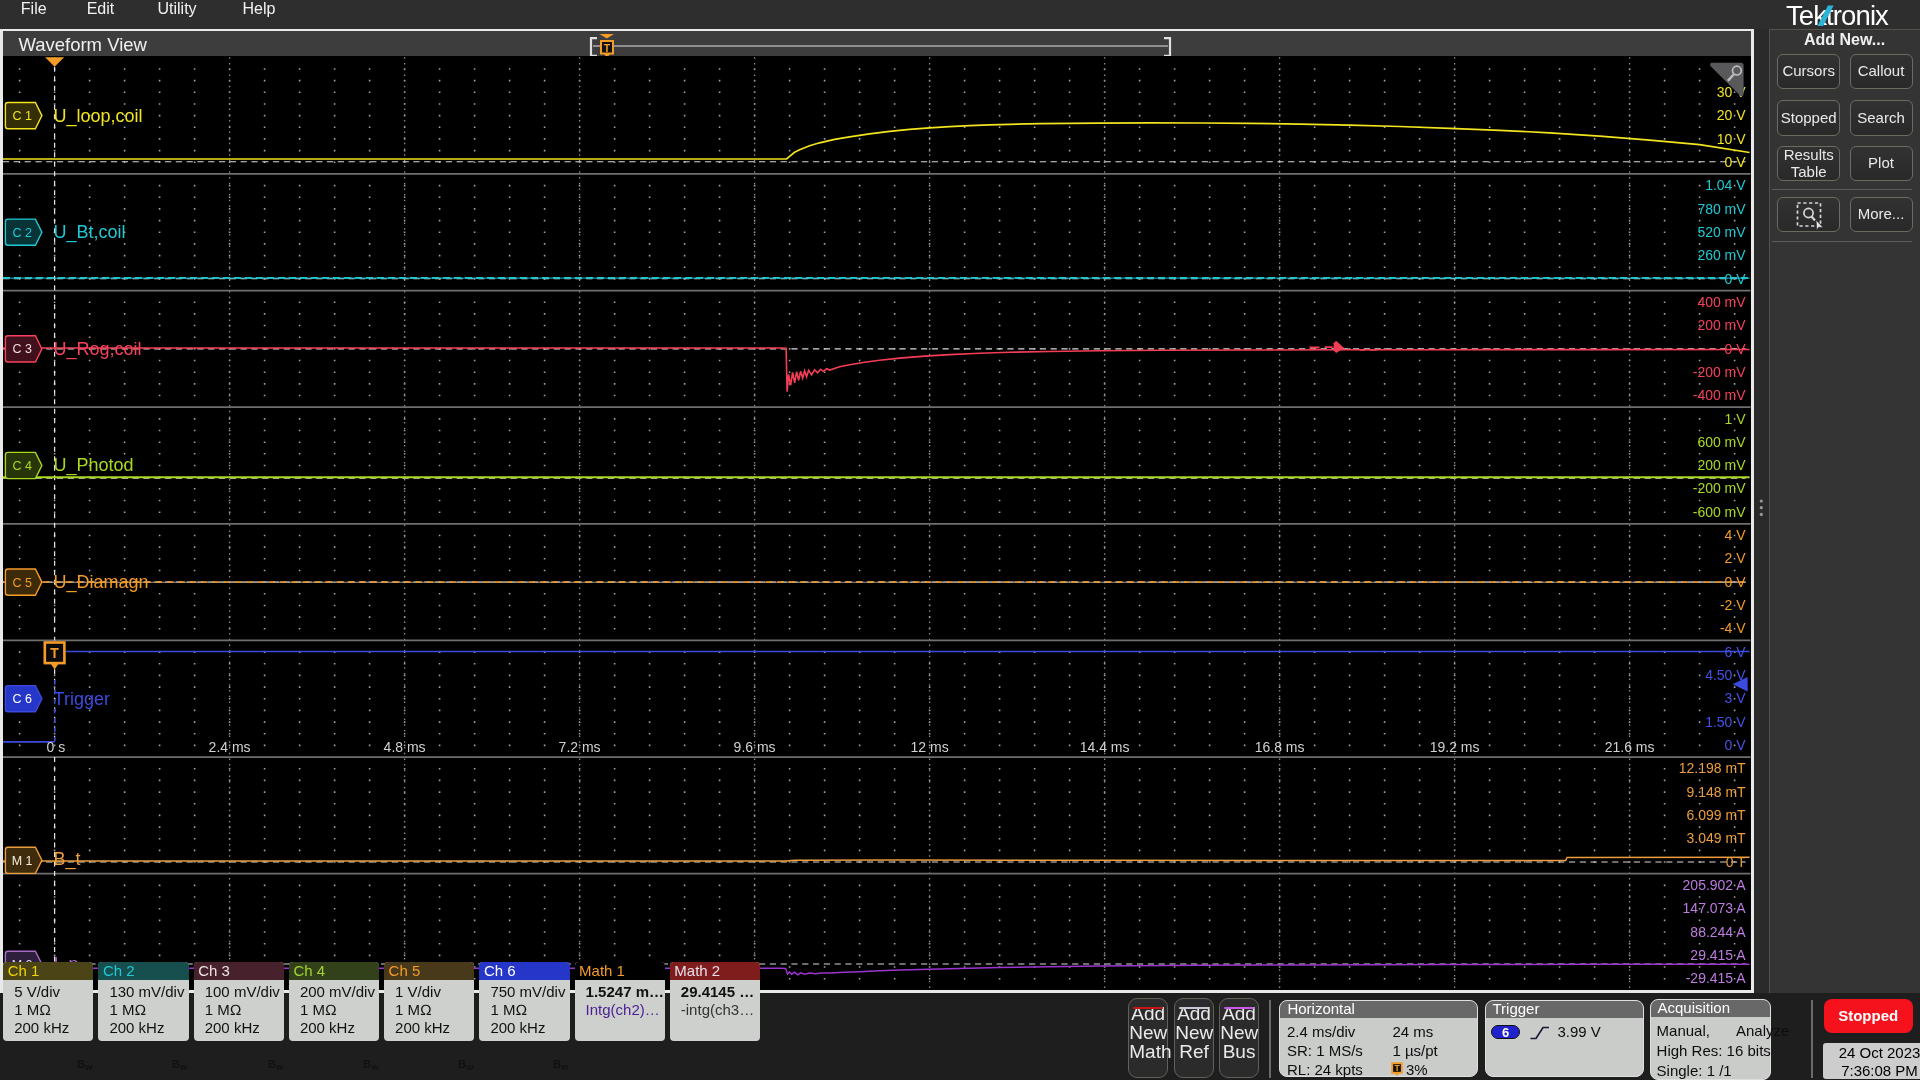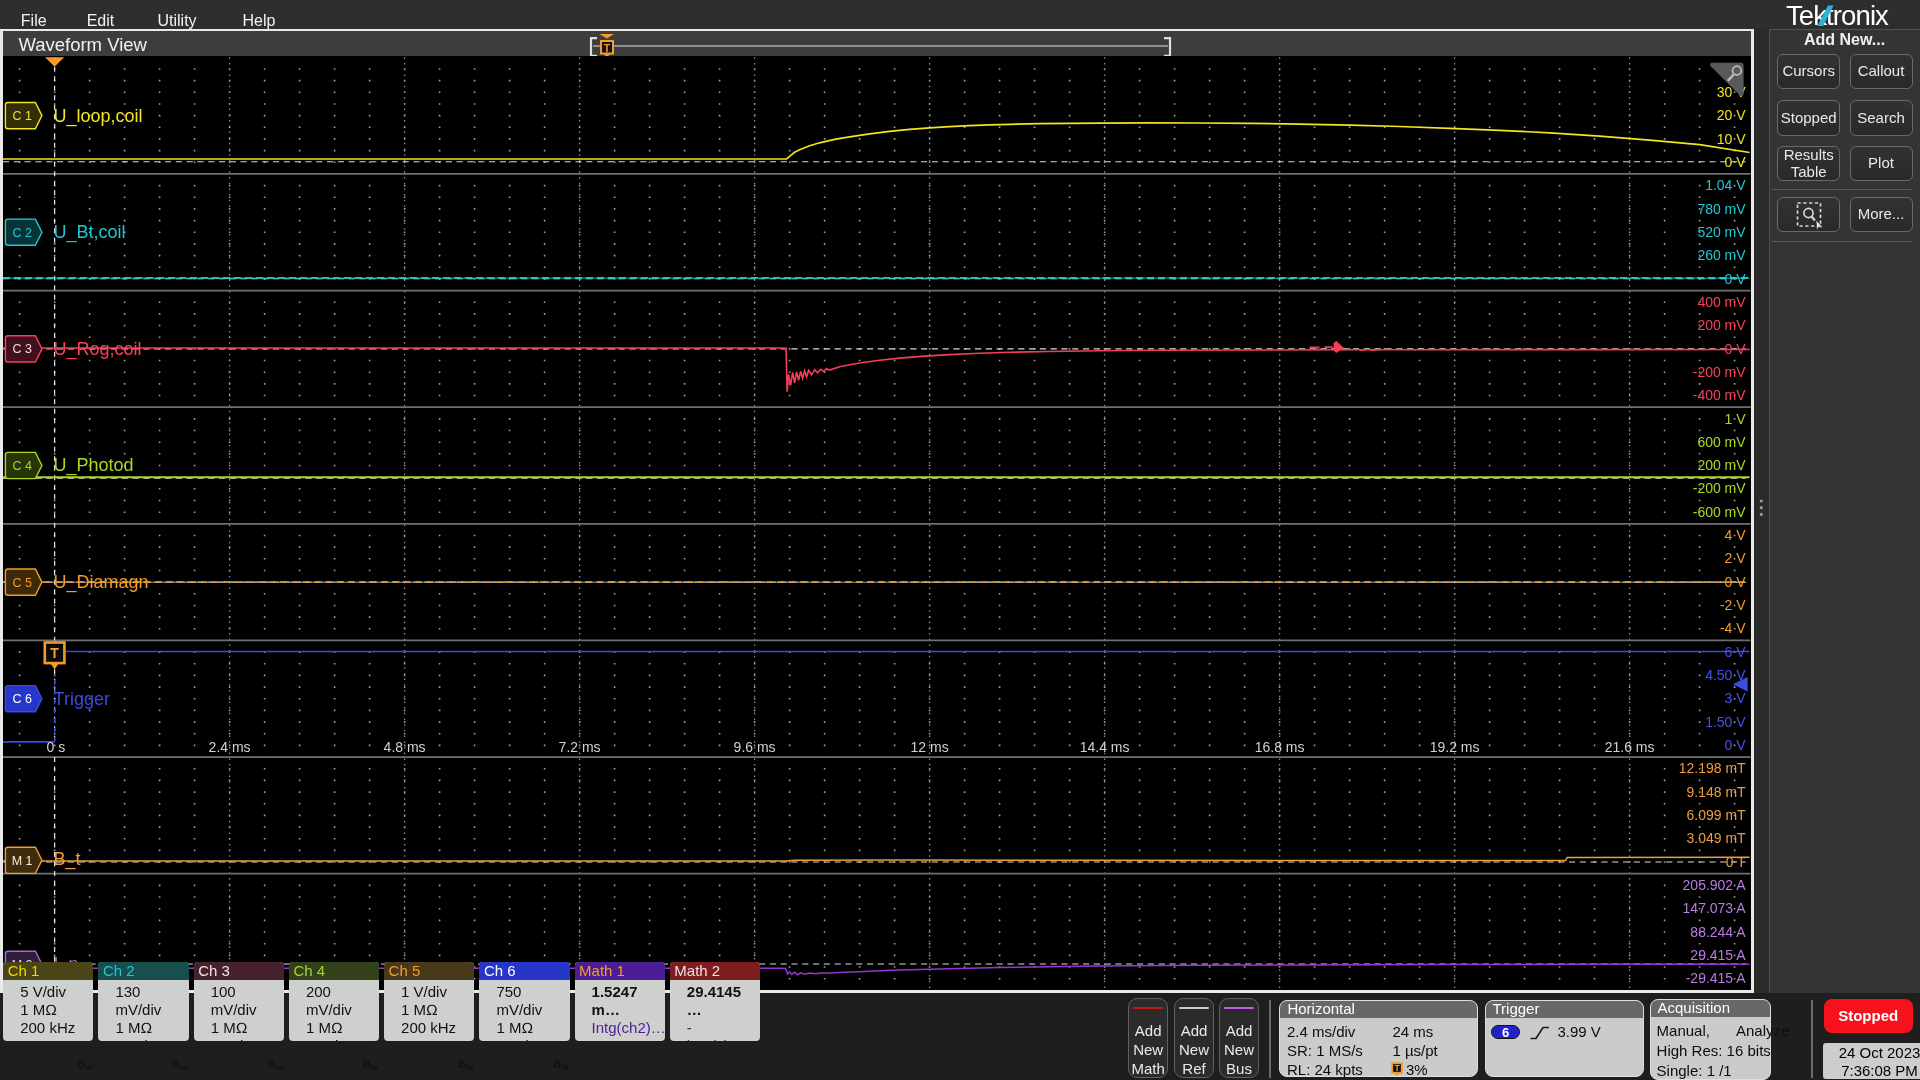--- a/index.html
+++ b/index.html
@@ -1,36 +1,36 @@
 <!DOCTYPE html>
 <html><head><meta charset="utf-8"><style>
 *{margin:0;padding:0;box-sizing:border-box}
 html,body{width:1920px;height:1080px;background:#101010;overflow:hidden;font-family:"Liberation Sans",sans-serif}
 .abs{position:absolute}
 #menubar{left:0;top:0;width:1920px;height:28.7px;background:#2e2e2e}
-#menubar span{position:absolute;top:12px;color:#f2f2f2;font-size:16px}
+#menubar span{position:absolute;top:0;color:#f2f2f2;font-size:16px}
 #topline{left:0;top:28.7px;width:1753.6px;height:2px;background:#e9e9e9}
 #lborder{left:0;top:28.7px;width:3.4px;height:964.5px;background:#e9e9e9}
 #rborder{left:1750.9px;top:28.7px;width:2.7px;height:964.5px;background:#e9e9e9}
 #bborder{left:0;top:990px;width:1753.6px;height:3.2px;background:#e9e9e9}
 #titlebar{left:3.4px;top:30.7px;width:1747.5px;height:25px;background:#3d3d3d;color:#f0f0f0}
 #titlebar .t{position:absolute;left:15px;top:3.5px;font-size:18.5px}
 #plot{left:3.4px;top:55.7px;width:1747.5px;height:934.3px;background:#000}
 #rightcol{left:1753.6px;top:28.7px;width:166.4px;height:966.3px;background:#2a2a2a}
 #panel{left:1769.3px;top:28.7px;width:150.7px;height:966.3px;background:#343434;border-left:1.4px solid #57514b;border-top:1.4px solid #57514b}
 .pbtn{position:absolute;width:63px;height:35.5px;background:linear-gradient(#323232,#292929);border:1.4px solid #6e6a60;border-radius:6px;color:#e9e9e9;font-size:15px;display:flex;align-items:center;justify-content:center;text-align:center;line-height:16.5px}
 .psep{position:absolute;left:1772px;width:139.6px;height:1.3px;background:#5c5c5c}
 #addnew{position:absolute;left:1769px;top:31px;width:151px;text-align:center;color:#f0f0f0;font-size:16px;font-weight:bold}
 #botbar{left:0;top:993.2px;width:1920px;height:86.8px;background:#1e1e1e}
 .chb{position:absolute;top:962px;width:90.3px;height:78.8px;border-radius:4px;overflow:hidden;background:#cdd0cd}
 .chb .hd{height:17.8px;font-size:15px;padding-left:4.5px;line-height:17.5px}
-.chb .bd{padding-left:17px;font-size:15px;color:#111;line-height:18.1px;padding-top:2.8px}
+.chb .bd{padding-left:11px;font-size:15px;color:#111;line-height:18.1px;padding-top:2.8px}
 .bw{position:absolute;font-weight:bold;color:#111;font-size:11px}
 .bw i{font-style:normal;font-size:8px;vertical-align:-2px}
-.addb{position:absolute;top:998.3px;width:39.7px;height:80px;background:#2b2b2b;border:1.4px solid #645f57;border-radius:9px;color:#eaeaea;font-size:15px;text-align:center;line-height:18.7px;padding-top:23px}
+.addb{position:absolute;top:998.3px;width:39.7px;height:80px;background:#2b2b2b;border:1.4px solid #645f57;border-radius:9px;color:#eaeaea;font-size:19px;text-align:center;line-height:18.7px;padding-top:6px}
 .addb .cl{position:absolute;left:4px;top:7.5px;width:30px;height:2.6px;border-radius:1px}
 .ipanel{position:absolute;top:1000.3px;height:77px;background:#caccca;border:1.6px solid #dedede;border-radius:8px;overflow:hidden}
 .ipanel .hd{background:#686868;color:#fff;font-size:15px;height:17.2px;line-height:16.5px;padding-left:7px}
 .vdiv{position:absolute;top:1000px;width:1.4px;height:78px;background:#6a6a6a}
 #stopped{position:absolute;left:1823.7px;top:998.6px;width:89px;height:34.4px;background:#f5121d;border-radius:8px;color:#fff;font-weight:bold;font-size:15px;text-align:center;line-height:34px}
 #datebox{position:absolute;left:1823px;top:1043.1px;width:113px;height:35.8px;background:#cdcdcd;border-radius:3px;color:#000;font-size:15px;text-align:center;line-height:17.8px;padding-top:1px}
 #logo{position:absolute;left:1786px;top:0px;color:#fff;font-size:27.5px;font-weight:normal;letter-spacing:-0.9px}
 </style></head><body>
 <div class="abs" id="menubar">
  <span style="left:20.8px">File</span>
@@ -339,21 +339,21 @@
  <div class="hd" style="background:#49391b;color:#f59b28">Ch 5</div>
  <div class="bd">1 V/div<br>1 MΩ<br>200 kHz</div>
   </div>
 <span class="bw" style="left:458px;top:1057.5px">B<i>W</i></span>
 <div class="chb" style="left:479.4px">
  <div class="hd" style="background:#2636c8;color:#ffffff">Ch 6</div>
  <div class="bd">750 mV/div<br>1 MΩ<br>200 kHz</div>
   </div>
 <span class="bw" style="left:553px;top:1057.5px">B<i>W</i></span>
 <div class="chb" style="left:574.6px">
- <div class="hd" style="background:#4c1d95;color:#f59b28">Math 1</div>
+ <div class="hd" style="background:#000000;color:#f59b28">Math 1</div>
  <div class="bd"><b>1.5247 m…</b><br><span style="color:#4c1d95">Intg(ch2)…</span></div>
   </div>
 <div class="chb" style="left:669.8px">
  <div class="hd" style="background:#7f1d1d;color:#e6e0ee">Math 2</div>
  <div class="bd"><b>29.4145 …</b><br><span style="color:#333">-intg(ch3…</span></div>
   </div>
 <div class="addb" style="left:1128.3px"><span class="cl" style="background:#c81414"></span>Add<br>New<br>Math</div>
 <div class="addb" style="left:1174.2px"><span class="cl" style="background:#c8c8d2"></span>Add<br>New<br>Ref</div>
 <div class="addb" style="left:1219.2px"><span class="cl" style="background:#c859e6"></span>Add<br>New<br>Bus</div>
 <div class="vdiv" style="left:1269.2px"></div>

